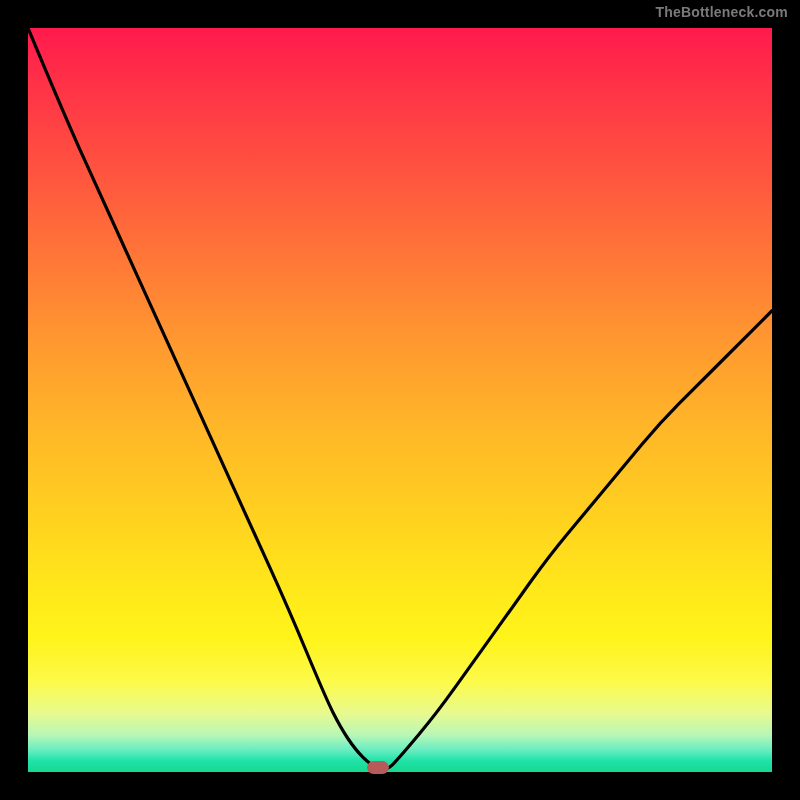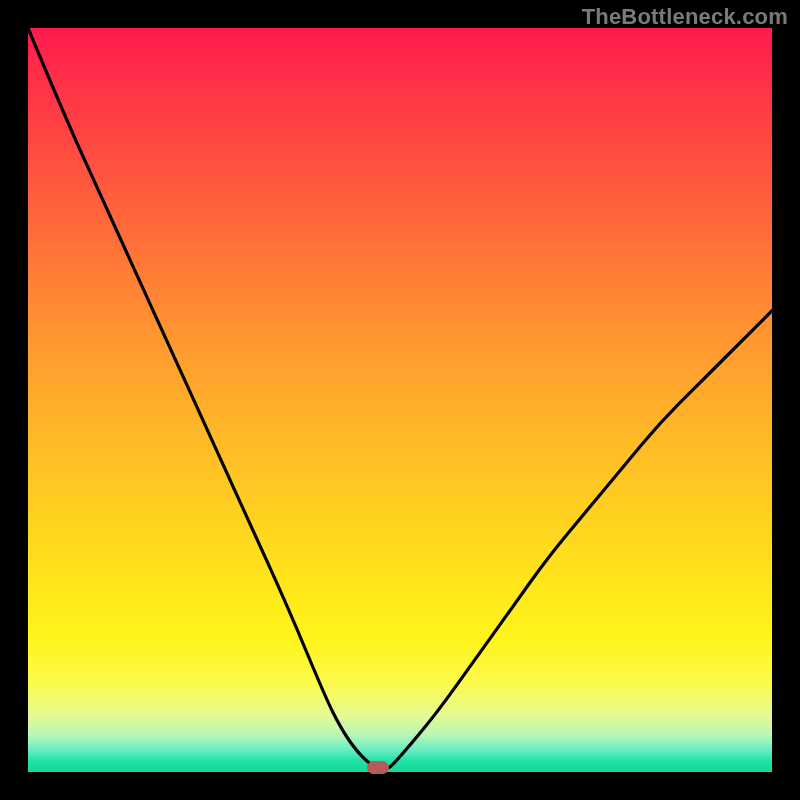--- a/index.html
+++ b/index.html
@@ -40,21 +40,21 @@
       #6aedc2 97%,
       #1fe3a8 98.5%,
       #17d88e 100%
     );
   }
   .watermark {
     position: absolute;
     top: 4px;
     right: 12px;
     font-family: Arial, Helvetica, sans-serif;
-    font-size: 22px;
+    font-size: 14px;
     font-weight: 600;
     color: #7a7a7a;
     letter-spacing: 0.2px;
   }
   svg.curve {
     position: absolute;
     left: 0;
     top: 0;
     width: 744px;
     height: 744px;

